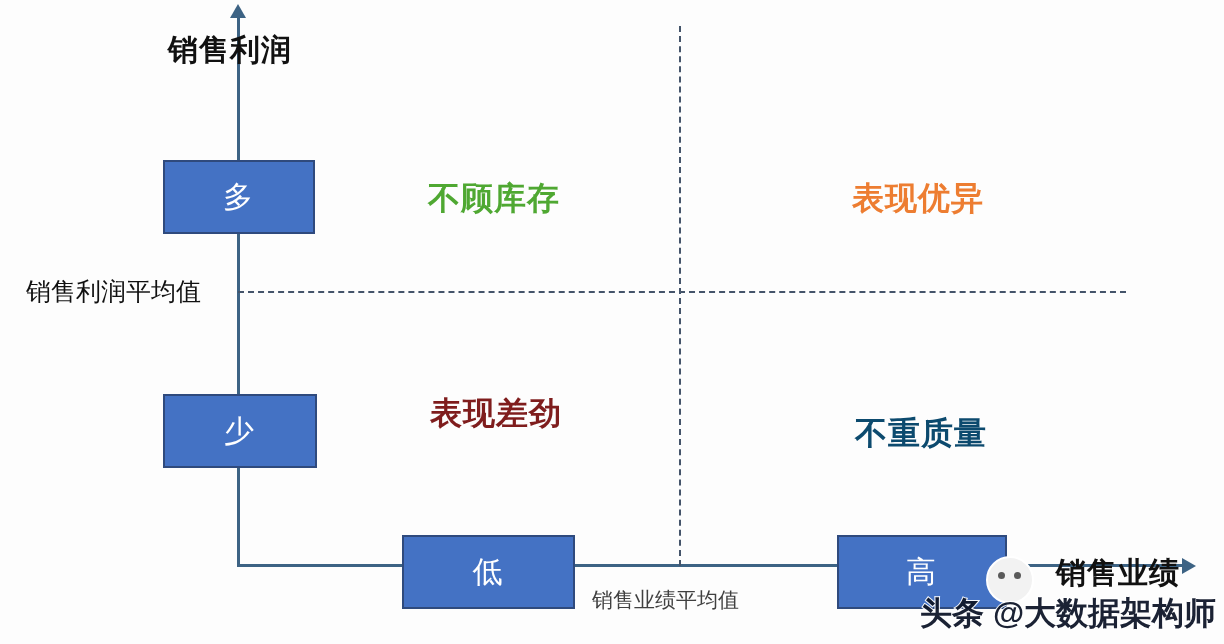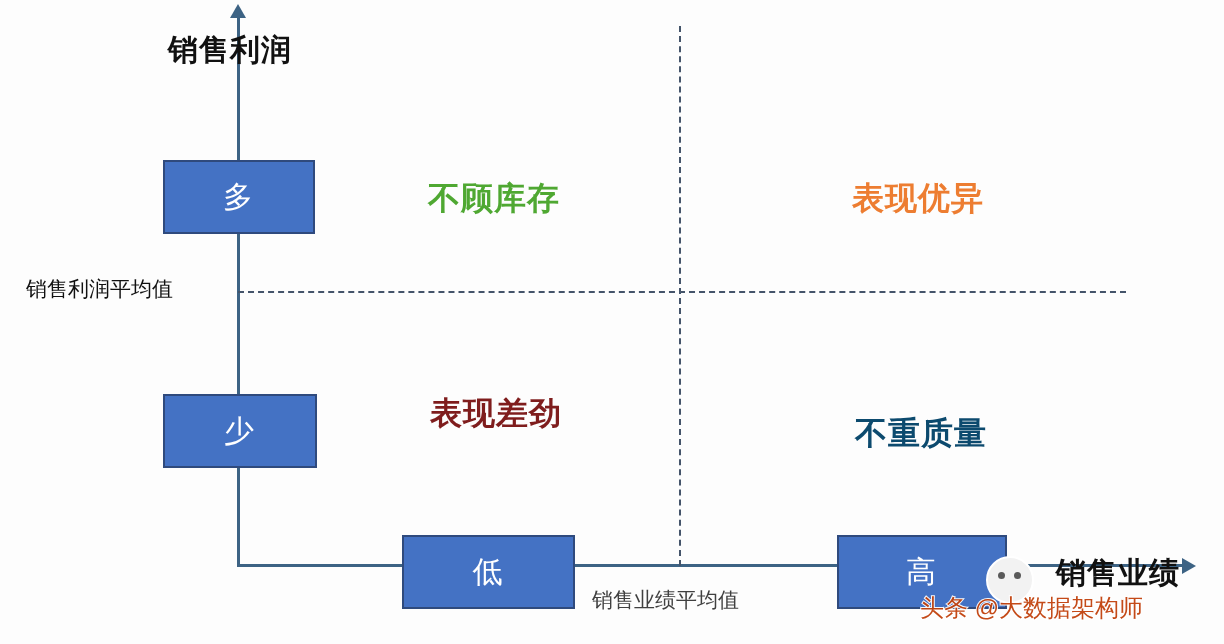--- a/index.html
+++ b/index.html
@@ -112,21 +112,21 @@
     letter-spacing: 1px;
     white-space: nowrap;
     margin-left: 24px;
   }
 
   
   .mean-label-y {
     position: absolute;
     left: 26px;
     top: 275px;
-    font-size: 21px;
+    font-size: 25px;
     color: #111111;
     white-space: nowrap;
   }
   .mean-label-x {
     position: absolute;
     left: 592px;
     top: 586px;
     font-size: 21px;
     color: #404040;
     white-space: nowrap;
@@ -143,23 +143,23 @@
   #quad-tl { left: 428px; top: 177px; color: #4fa832; }
   #quad-tr { left: 852px; top: 177px; color: #ed7d31; }
   #quad-bl { left: 430px; top: 392px; color: #7f1d1d; }
   #quad-br { left: 855px; top: 412px; color: #0c4a6e; }
 
   
   .watermark {
     position: absolute;
     left: 920px;
     top: 592px;
-    font-size: 24px;
-    font-weight: normal;
-    color: #c2410c;
+    font-size: 32px;
+    font-weight: bold;
+    color: #0f172a;
     white-space: nowrap;
     -webkit-text-stroke: 2px #ffffff;
     paint-order: stroke fill;
     opacity: 0.95;
   }
   .watermark-badge {
     position: absolute;
     left: 986px;
     top: 556px;
     width: 44px;

